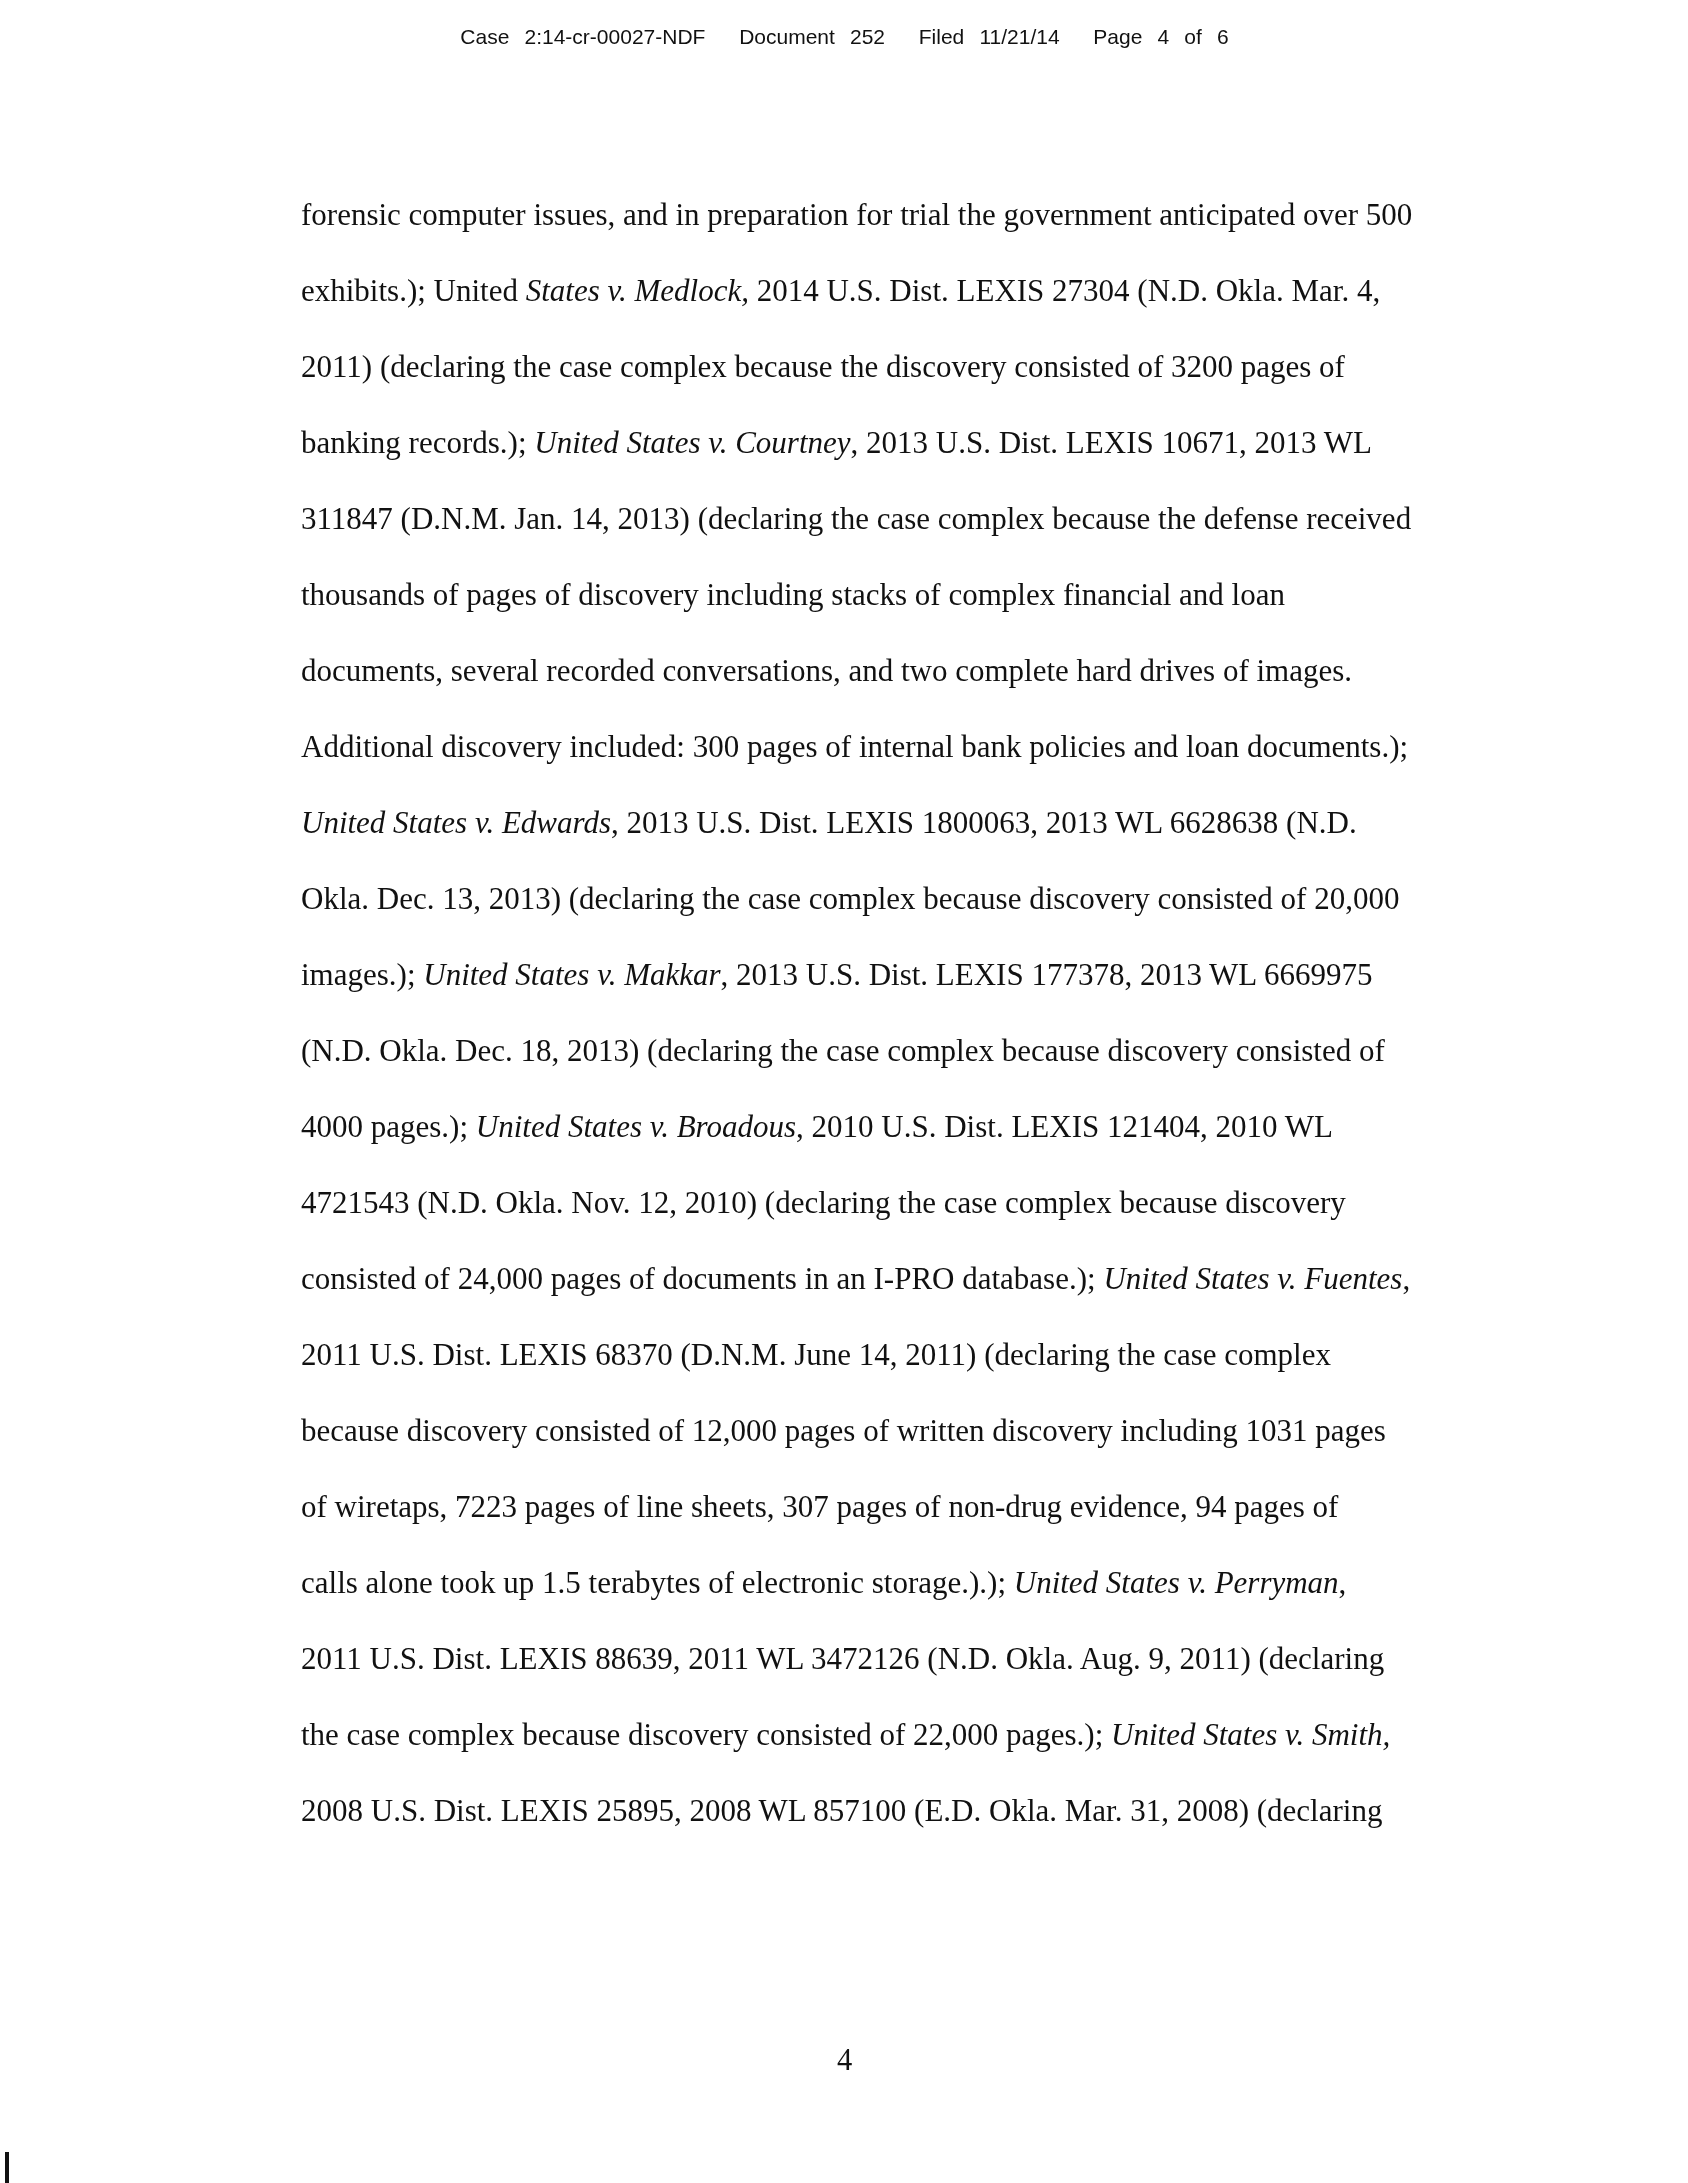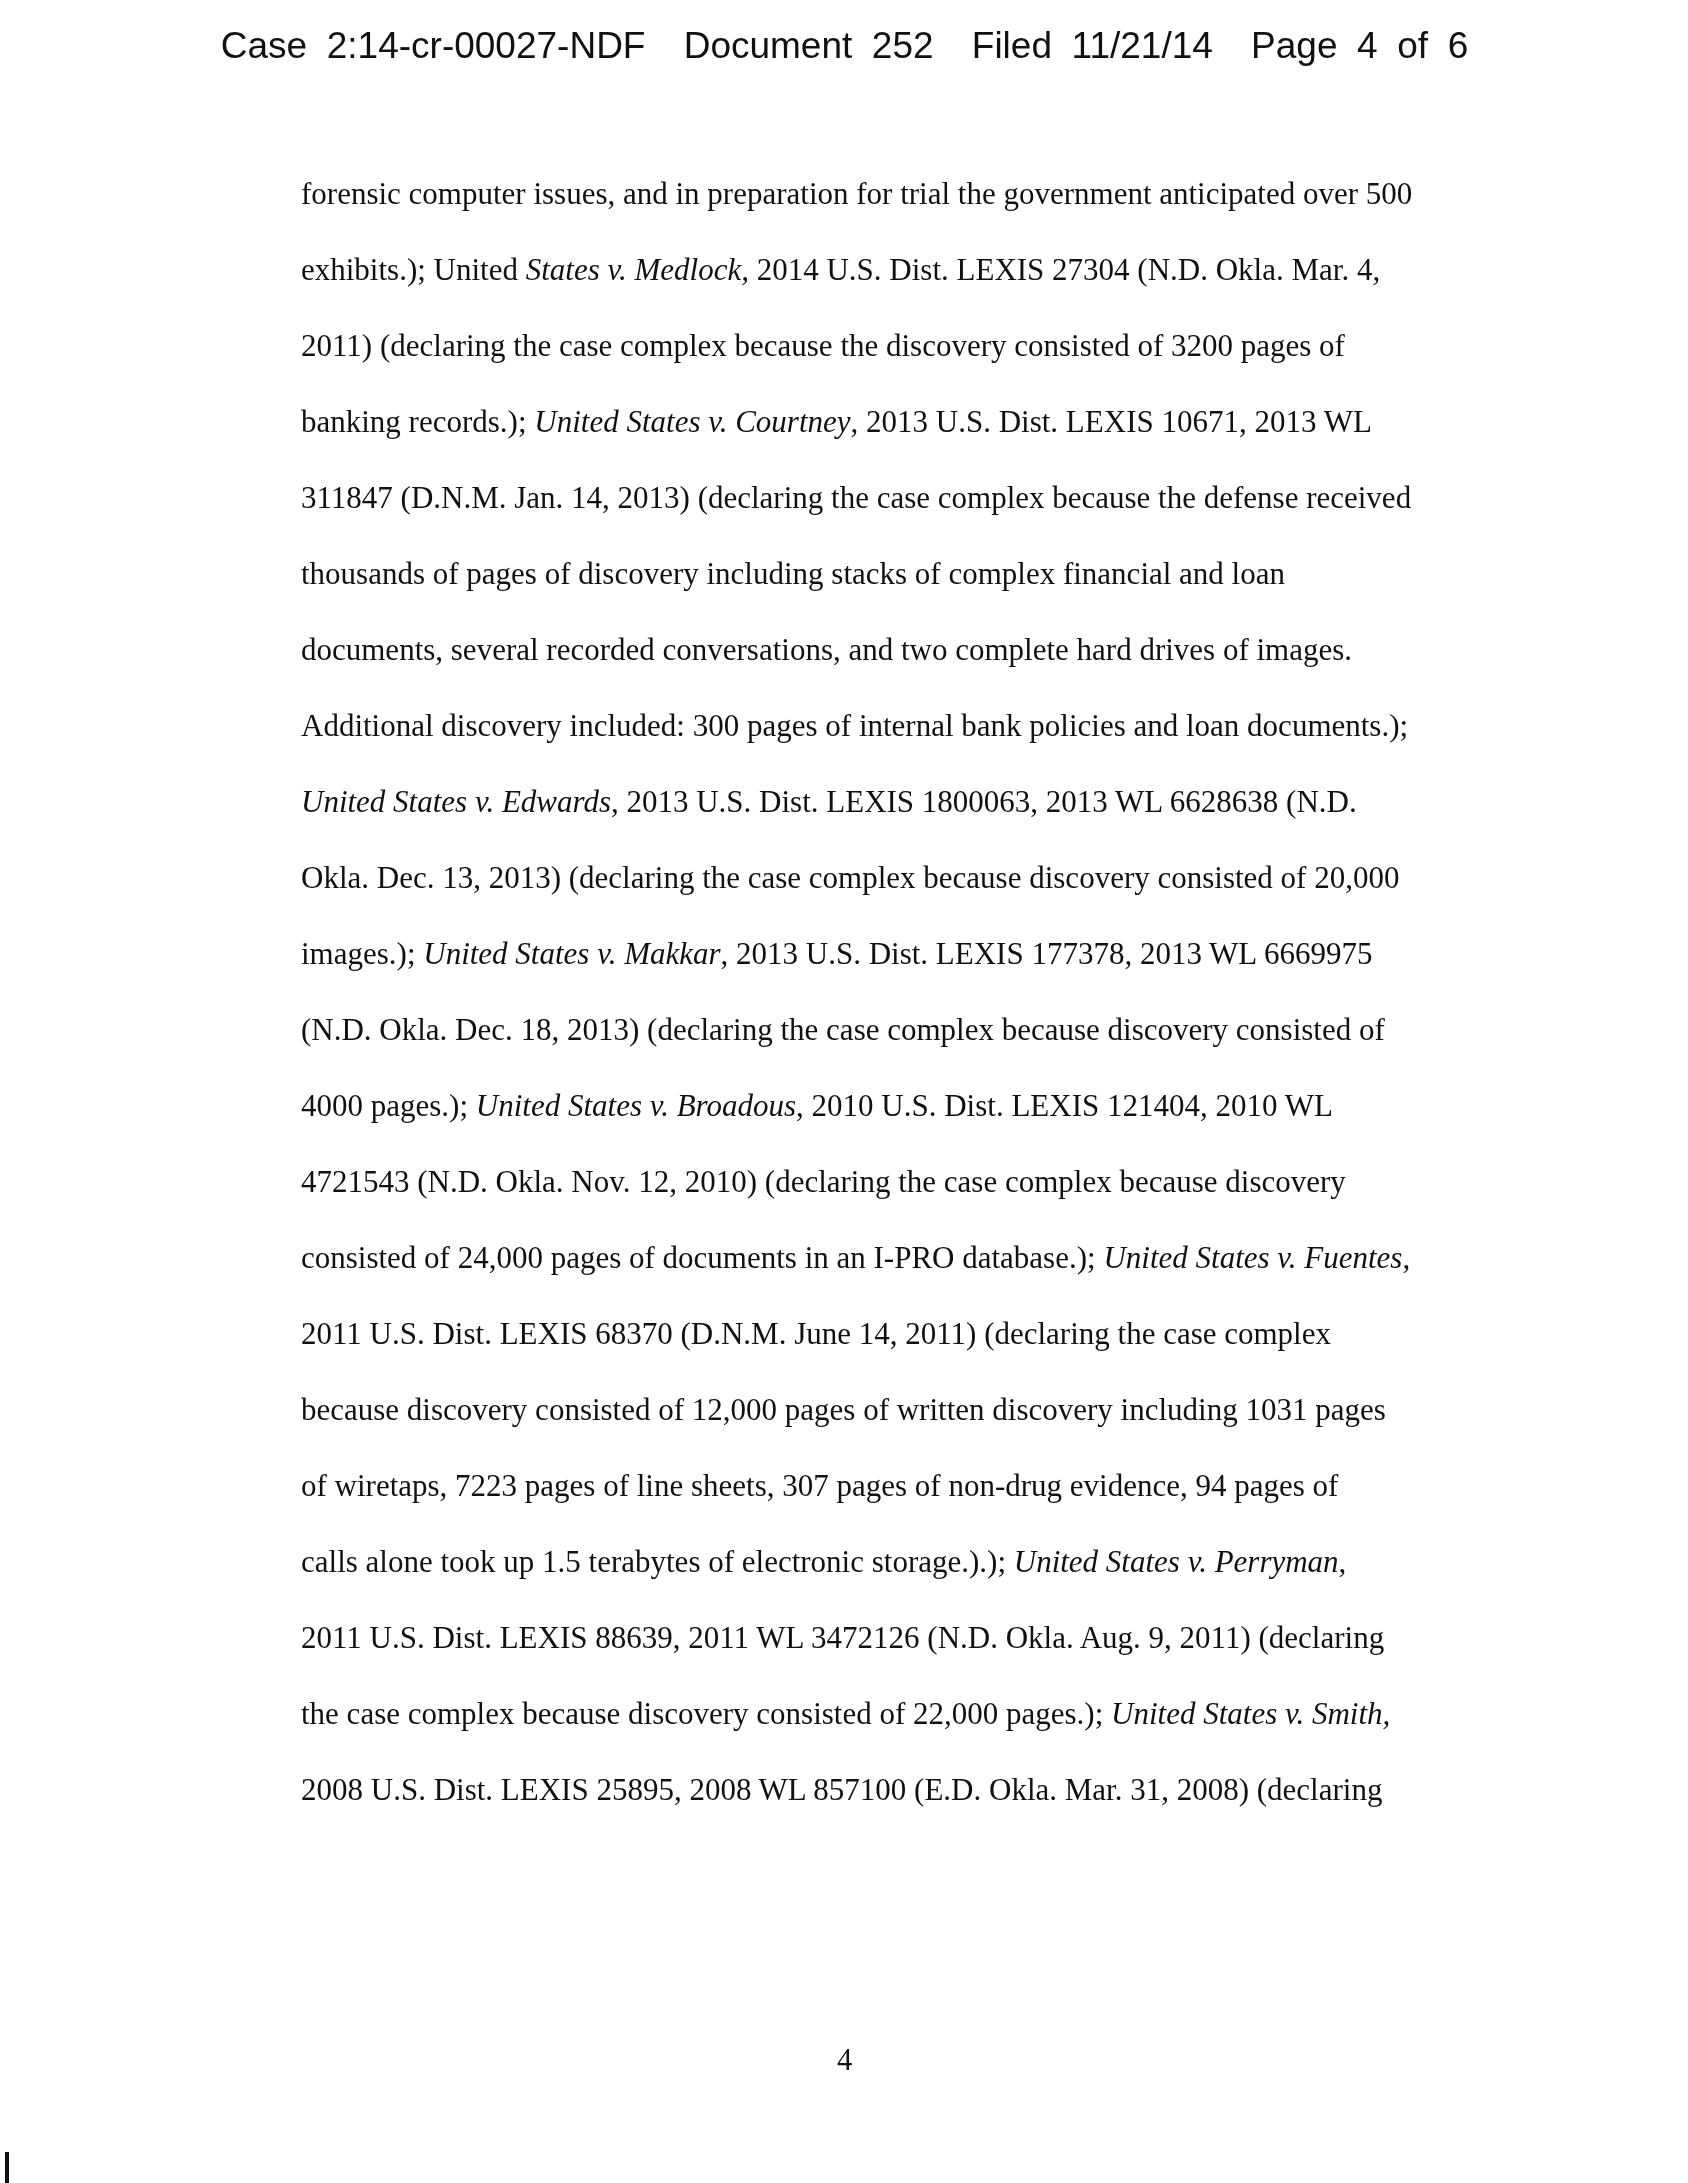--- a/index.html
+++ b/index.html
@@ -1,24 +1,24 @@
 <!DOCTYPE html>
 <html style="font-size:10.6px"><head>
   <meta charset="utf-8">
   <style>
     html, body { margin: 0; padding: 0; background: #ffffff; }
     body { width: 1689px; height: 2183px; position: relative; overflow: hidden; color: #111; }
     .header {
       position: absolute; top: 25px; left: 0; width: 1689px; text-align: center;
-      font-family: "Liberation Sans", sans-serif; font-size: 37px; letter-spacing: 0px;
+      font-family: "Liberation Sans", sans-serif; font-size: 21px; letter-spacing: 0px;
       word-spacing: 9.3px; color: #111;
     }
     .header span { margin: 0 9.3px; }
     .body-text {
-      position: absolute; left: 301px; top: 174px; width: 1212px;
+      position: absolute; left: 301px; top: 195px; width: 1212px;
       font-family: "Liberation Serif", serif; font-size: 31px; color: #111;
     }
     .line { height: 76px; line-height: 40px; white-space: nowrap; }
     .line i { font-style: italic; text-align: center; }
     .page-num {
       position: absolute; top: 2043px; left: 0; width: 1689px; text-align: center;
       font-family: "Liberation Serif", serif; font-size: 30.5px; color: #111;
     }
     .margin-mark {
       position: absolute; left: 5.3px; top: 2152px; width: 3.3px; height: 31px; background: #111;

